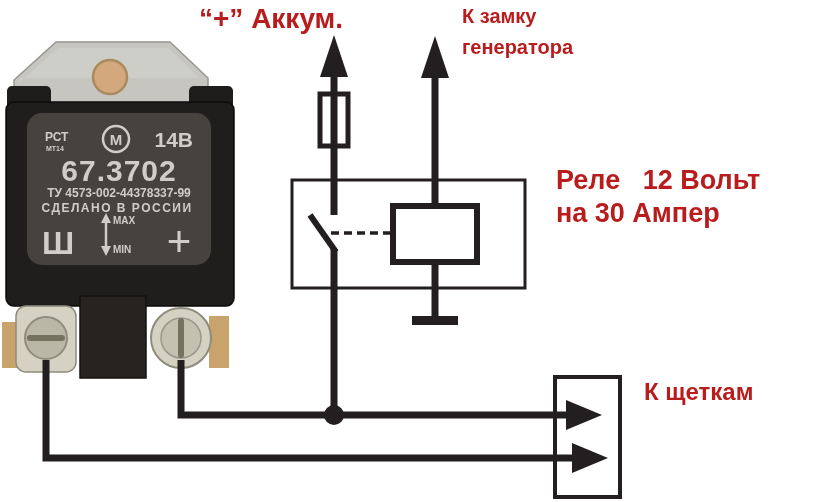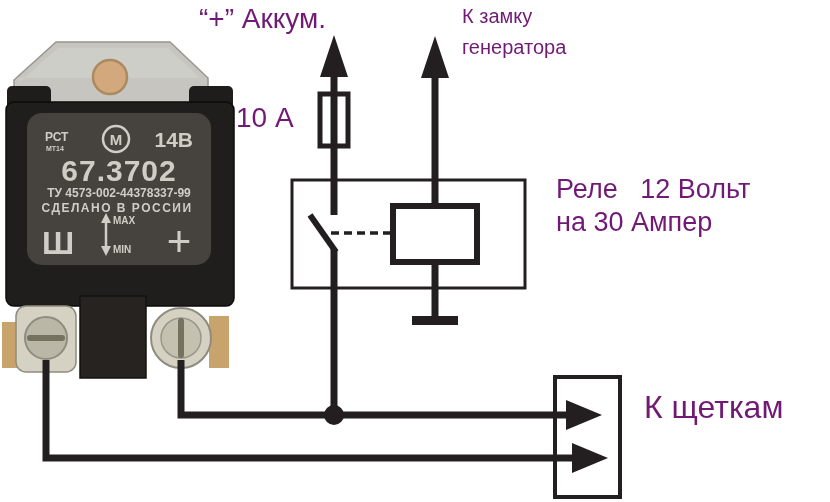--- a/index.html
+++ b/index.html
@@ -1,25 +1,25 @@
 <!DOCTYPE html>
 <html><head>
 <meta charset="utf-8">
 <style>
   html,body{margin:0;padding:0;background:#fff;}
   #canvas{position:relative;width:830px;height:502px;background:#ffffff;overflow:hidden;}
   #canvas > svg{position:absolute;left:0;top:0;}
   .lbl{position:absolute;font-family:"Liberation Sans","DejaVu Sans",sans-serif;
-       font-weight:400;color:#701a75;}
+       font-weight:700;color:#b91c1c;}
   .pre{white-space:pre;}
   #battery-label{left:199px;top:3px;font-size:28px;}
   #ignition-label{left:462px;top:1px;font-size:20px;line-height:31px;}
   #fuse-label{left:236px;top:102px;font-size:28px;}
-  #relay-label{left:556px;top:164px;font-size:27px;line-height:33px;margin-top:9px;}
-  #generator-label{left:644px;top:389px;font-size:32px;line-height:37px;}
+  #relay-label{left:556px;top:164px;font-size:27px;line-height:33px;}
+  #generator-label{left:644px;top:373px;font-size:24px;line-height:37px;}
 
   
   svg text{font-family:"Liberation Sans","DejaVu Sans",sans-serif;font-weight:700;fill:#d0cdc6;}
   .t-cert{font-size:12px;}
   .t-cert-sub{font-size:7px;}
   .t-logo{font-size:15px;}
   .t-volt{font-size:21px;}
   .t-model{font-size:30px;letter-spacing:1px;}
   .t-tu{font-size:12px;}
   .t-made{font-size:12px;letter-spacing:1.5px;}
@@ -126,21 +126,20 @@
     </g>
   </svg>
 
   <div class="lbl" id="battery-label">“+” Аккум.</div>
 
   <div class="lbl" id="ignition-label">
     <div>К замку</div>
     <div>генератора</div>
   </div>
 
-  <div class="lbl" id="fuse-label">10 А</div>
 
   <div class="lbl" id="relay-label">
     <div class="pre">Реле   12 Вольт</div>
     <div class="pre">на 30 Ампер</div>
   </div>
 
   <div class="lbl" id="generator-label">
     <div>К щеткам</div>
   </div>
 

